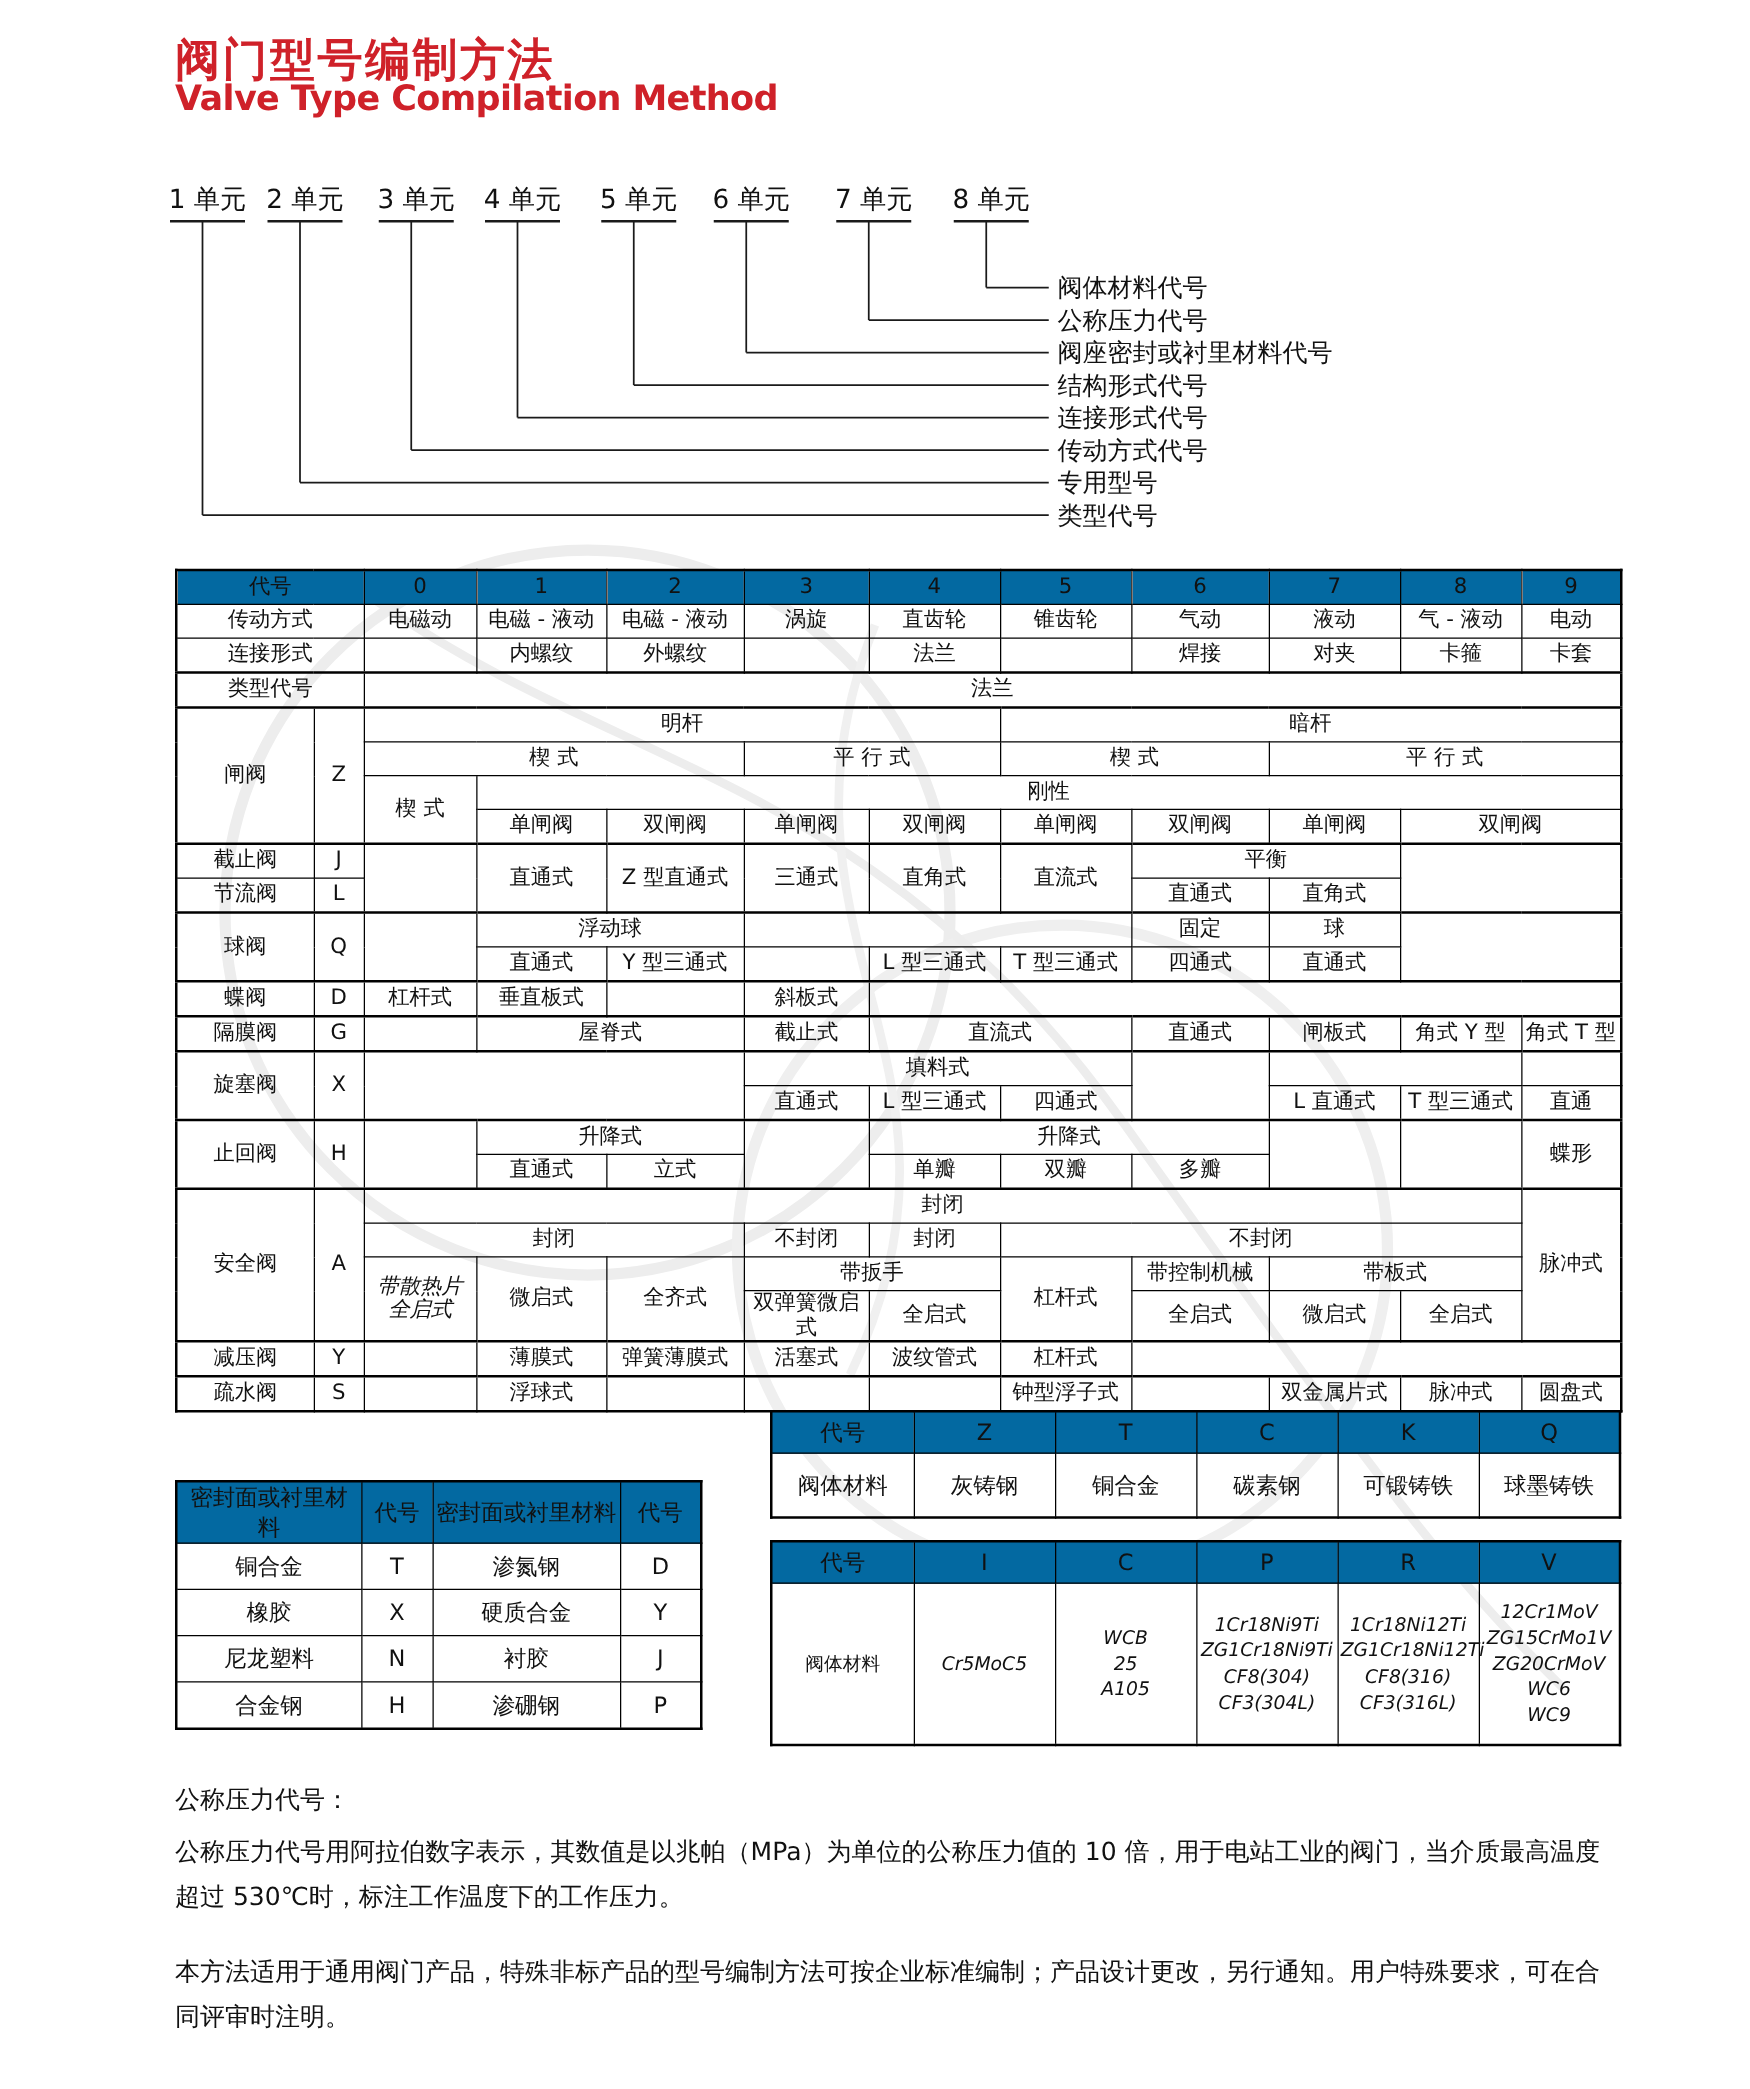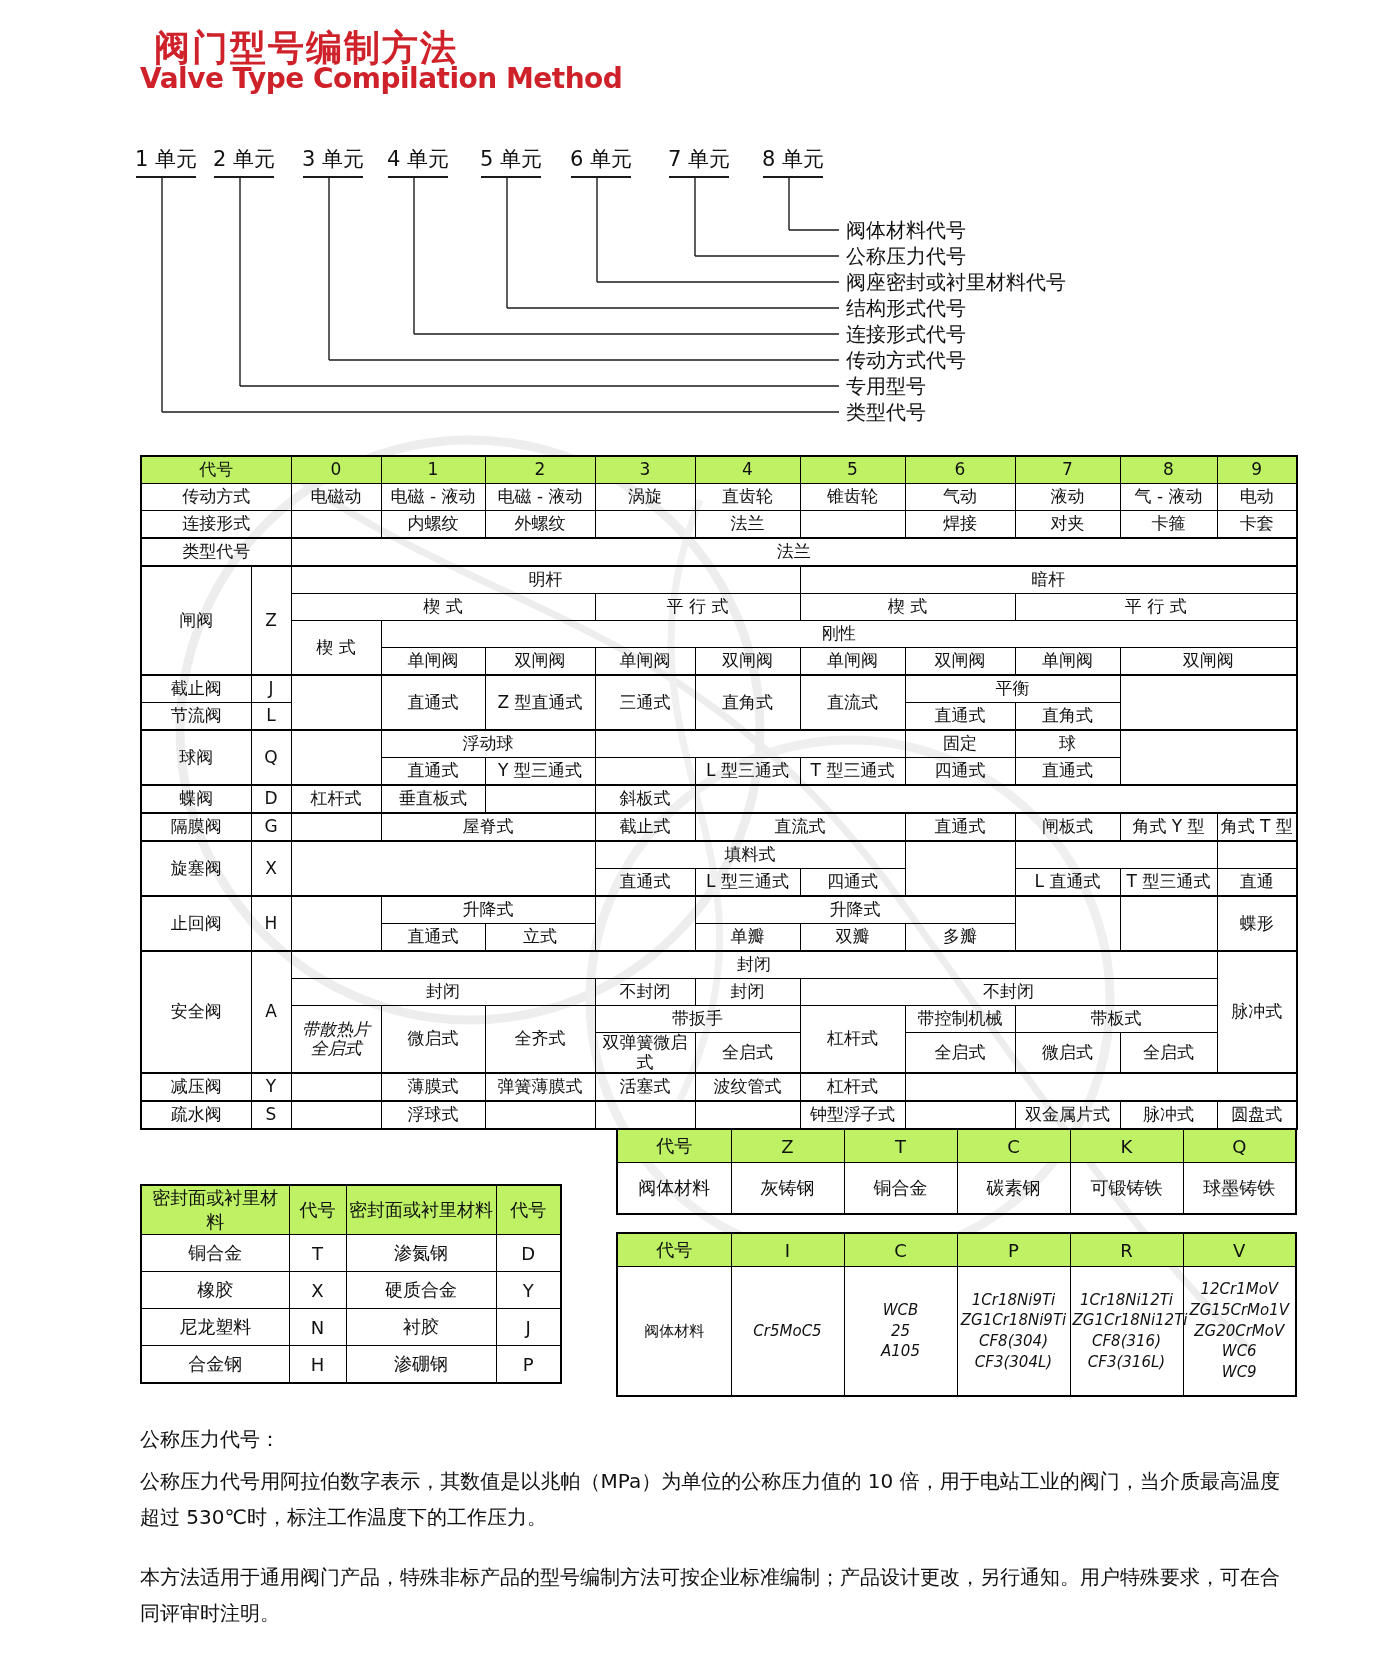--- a/index.html
+++ b/index.html
@@ -1,39 +1,39 @@
 <!DOCTYPE html>
 <html><head>
 <meta charset="utf-8">
 <style>
   html,body{margin:0;padding:0;}
   body{width:1400px;height:1671px;position:relative;background:#fff;overflow:hidden;
        font-family:"DejaVu Sans","Liberation Sans",sans-serif;color:#111;}
   .abs{position:absolute;}
   
-  .title-zh{left:140px;top:24px;font-size:36px;font-weight:bold;color:#cf2129;letter-spacing:2px;margin-left:14px;}
+  .title-zh{left:140px;top:24px;font-size:36px;font-weight:bold;color:#cf2129;letter-spacing:2px;}
   .title-en{left:140px;top:62px;font-size:28px;font-weight:bold;color:#cf2129;letter-spacing:-0.5px;}
   
   .wm{left:0;top:0;z-index:0;}
   .fg{z-index:1;}
   
   .diagram{left:133px;top:146px;}
   .diagram text{fill:#111;}
   .utxt{font-size:21px;}
   .ltxt{font-size:20px;}
   .dline{stroke:#1a1a1a;stroke-width:1.4;}
   .uline{stroke:#1a1a1a;stroke-width:2;}
   
   table{border-collapse:collapse;background:transparent;}
   .mt{left:140px;top:455px;table-layout:fixed;width:1156px;}
   .mt td{border:1px solid #000;height:26px;padding:0 1px;text-align:center;
          font-size:17px;line-height:1.15;overflow:hidden;}
   .mt{border:2px solid #000;}
   .gs td{border-top-width:2.5px;}
-  .hd{background:#bef264;}
+  .hd{background:#0369a1;}
   .pre{white-space:pre-line;font-style:italic;}
   .sm{font-size:14px;}
   
   .bt{border:2px solid #000;}
   .bt td{border:1px solid #000;text-align:center;font-size:18px;padding:0 2px;}
   .seal{left:140px;top:1184px;table-layout:fixed;width:420px;}
   .seal td{height:36px;}
   .seal tr.h td{height:29px;}
   .bodyA{left:616px;top:1128px;table-layout:fixed;width:679px;}
   .bodyA td{height:50px;}

